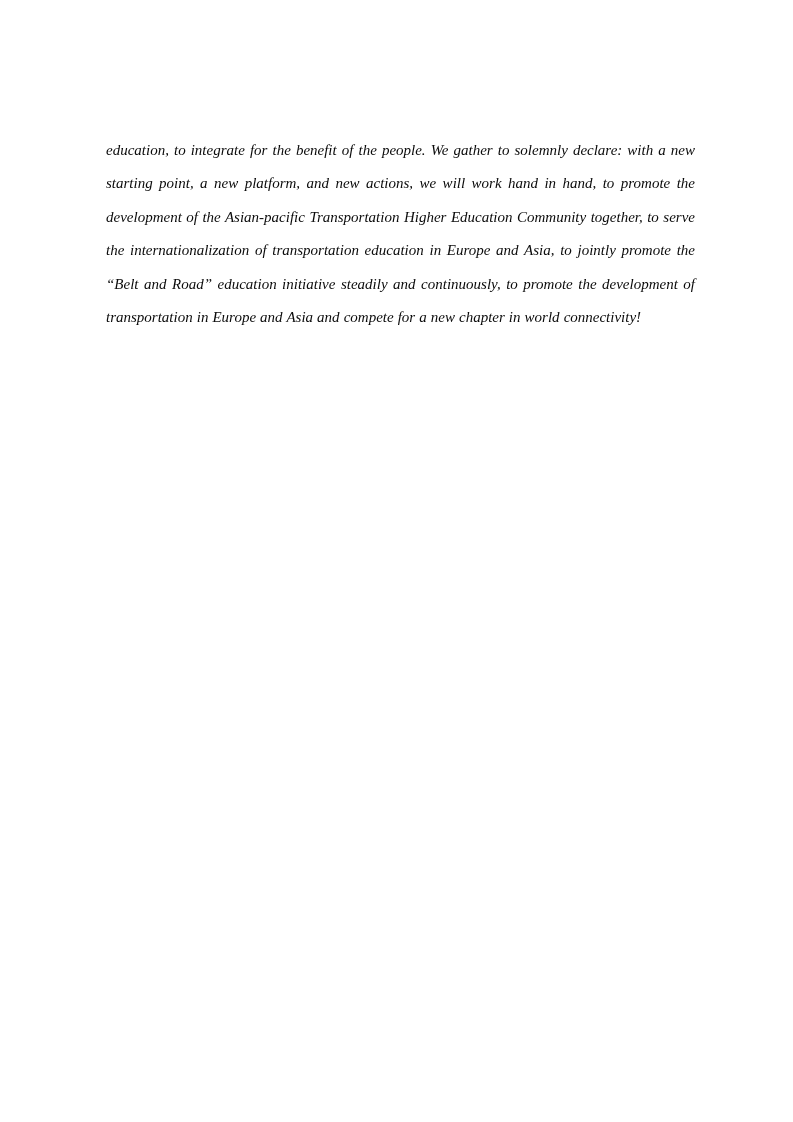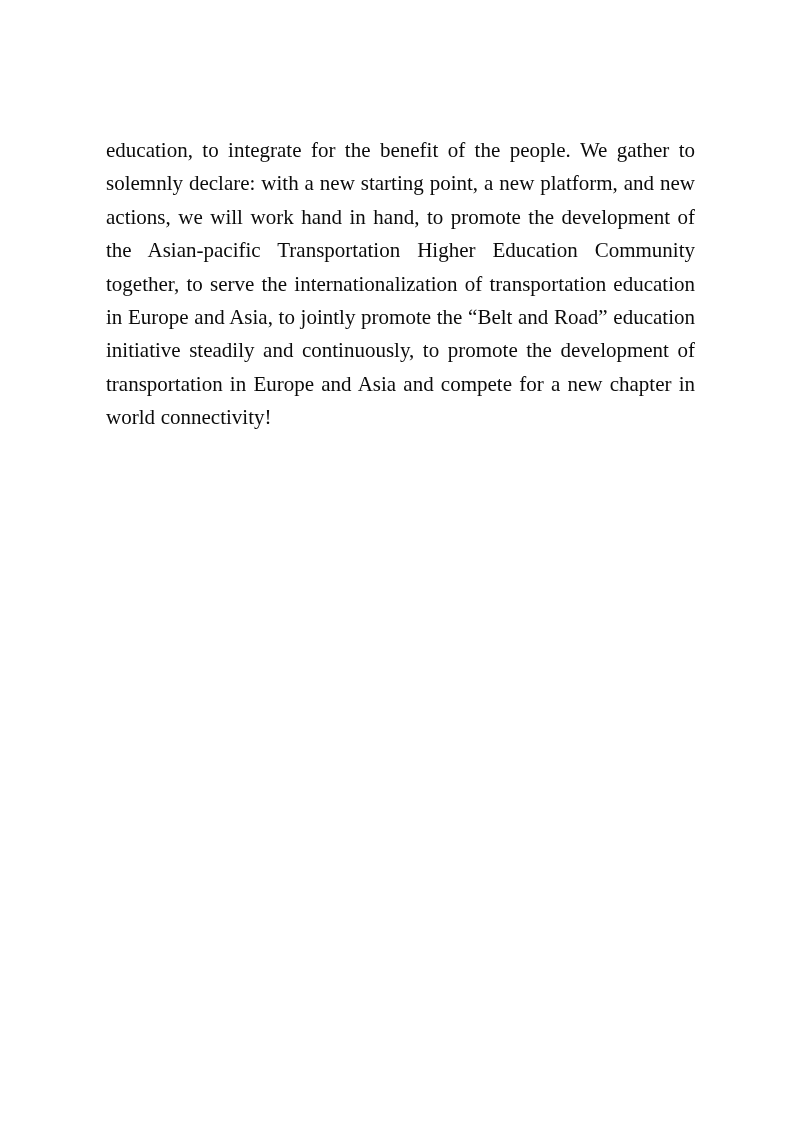--- a/index.html
+++ b/index.html
@@ -24,28 +24,29 @@
     background: #ffffff;
   }
   .content-area {
     position: absolute;
     left: 106px;
     top: 134px;
     width: 589px;
   }
   .body-paragraph {
     margin: 0;
-    font-size: 21px;
+    font-size: 15px;
     line-height: 33.4px;
     text-align: justify;
     text-justify: inter-word;
     color: #0b0b0b;
     text-indent: 0;
     hyphens: none;
     word-spacing: 0.02em;
+    font-style: italic;
   }
 </style>
 </head>
 <body>
 
 <div class="page">
   <div class="content-area">
     <p class="body-paragraph">education, to integrate for the benefit of the people. We gather to solemnly declare: with a new starting point, a new platform, and new actions, we will work hand in hand, to promote the development of the Asian-pacific Transportation Higher Education Community together, to serve the internationalization of transportation education in Europe and Asia, to jointly promote the “Belt and Road” education initiative steadily and continuously, to promote the development of transportation in Europe and Asia and compete for a new chapter in world connectivity!</p>
   </div>
 </div>

